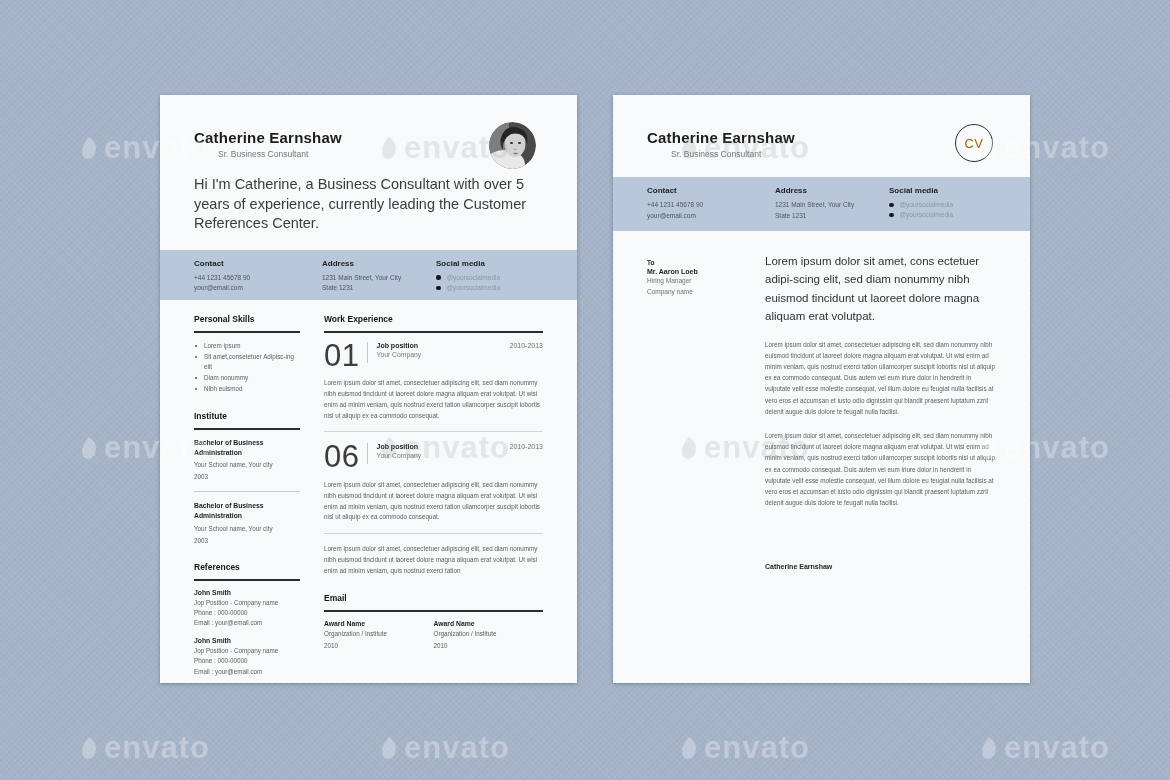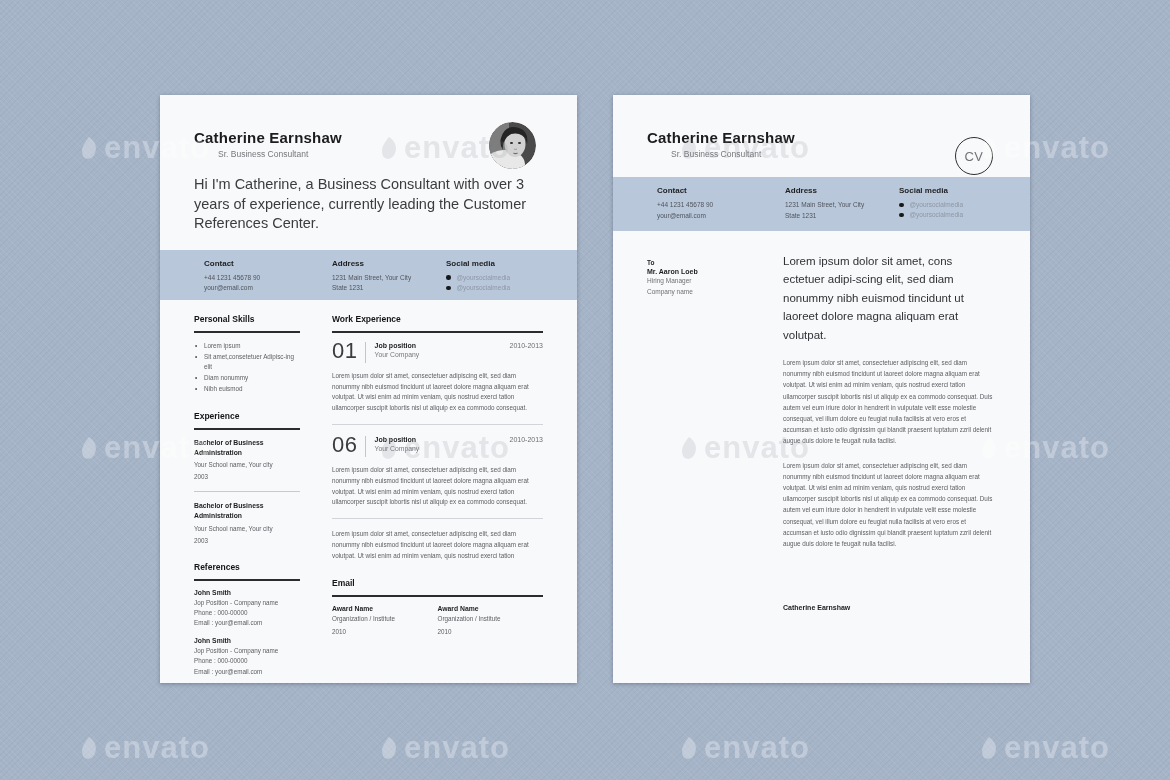--- a/index.html
+++ b/index.html
@@ -38,49 +38,49 @@
 
   .hdr { position:relative; padding:34px 34px 0 34px; }
   .hdr-name { font-size:15px; font-weight:bold; color:#1c1c1e; letter-spacing:0.2px; }
   .hdr-role { font-size:8.5px; color:#76787c; margin-top:3px;margin-left:24px; }
 
   .photo {
     position:absolute; top:27px; right:41px;
     width:47px; height:47px; border-radius:50%; overflow:hidden;
   }
   .cv-badge {
-    position:absolute; top:42px; right:37px;
+    position:absolute; top:29px; right:37px;
     width:38px; height:38px; border-radius:50%;
     border:1.5px solid #303032;
     display:flex; align-items:center; justify-content:center;
-    font-size:13px; color:#737373; letter-spacing:0.5px;
+    font-size:13px; color:#a16207; letter-spacing:0.5px;
   }
 
   .intro {
     margin:16px 34px 0 34px; width:350px;
     font-size:14.5px; line-height:1.35; color:#3a3c3f;
   }
 
   
   .cbar {
     background:#b9c7db; display:flex;
-    padding:9px 0 0 44px; height:50px; margin-top:16px;
+    padding:9px 0 0 34px; height:50px; margin-top:16px;
   }
   .page-right .cbar { height:54px; margin-top:18px; }
   .cbar-col1 { width:128px; }
   .cbar-col2 { width:114px; }
   .cbar-col3 { flex:1; }
   .cbar-label { font-size:8px; font-weight:bold; color:#1d1e20; margin-bottom:5px; }
   .cbar-val { font-size:6.5px; color:#4e545c; line-height:1.65; }
   .soc-row { display:flex; align-items:center; gap:6px; line-height:1.55; }
   .soc-dot { width:4.5px; height:4.5px; border-radius:50%; background:#17181a; flex:none; }
   .soc-txt { font-size:6.5px; color:#8d97a5; }
 
   
-  .body2 { display:flex; padding:14px 34px 0 34px; gap:32px; }
+  .body2 { display:flex; padding:14px 34px 0 34px; gap:24px; }
   .col-narrow { width:106px; flex:none; }
   .col-wide { flex:1; min-width:0; }
 
   .sec-title {
     font-size:8.5px; font-weight:bold; color:#151517;
     padding-bottom:7px; border-bottom:2px solid #2c2c2e; margin-bottom:8px;
   }
   .mt { margin-top:16px; }
 
   ul.skills { list-style:none; }
@@ -92,35 +92,35 @@
 
   .edu-deg { font-size:6.8px; font-weight:bold; color:#1d1e20; line-height:1.5; width:90px; }
   .edu-sub { font-size:6.3px; color:#5d6064; line-height:1.6; margin-top:2px; }
   .lite-div { border-top:1px solid #c7cbd1; margin:9px 0; }
 
   .ref-name { font-size:6.8px; font-weight:bold; color:#1d1e20; margin-bottom:2px; }
   .ref-line { font-size:6.3px; color:#5d6064; line-height:1.62; }
   .ref-entry { margin-bottom:9px; }
 
   .work-head { display:flex; align-items:flex-start; }
-  .work-num { font-size:22px; color:#3c3c3e; line-height:0.95; font-weight:normal; letter-spacing:0.5px; }
+  .work-num { font-size:31px; color:#3c3c3e; line-height:0.95; font-weight:normal; letter-spacing:0.5px; }
   .work-vline { width:1px; height:21px; background:#c3c5c8; margin:1px 8px 0 8px; flex:none; }
   .work-pos { font-size:7px; font-weight:bold; color:#1d1e20; margin-top:1px; }
   .work-co { font-size:6.8px; color:#77797c; margin-top:2px; }
   .work-date { margin-left:auto; font-size:7px; color:#6d7074; margin-top:1px; }
   .work-desc { font-size:6.3px; color:#5d6064; line-height:1.72; margin-top:8px; }
   .work-div { border-top:1px solid #d1d4d8; margin:10px 0; }
 
   .awards-row { display:flex; }
   .award { width:114px; }
   .award-name { font-size:6.8px; font-weight:bold; color:#1d1e20; }
   .award-sub { font-size:6.3px; color:#5d6064; line-height:1.7; margin-top:2px; }
 
   
-  .cv-body { display:flex; padding:21px 34px 0 34px; gap:30px; }
+  .cv-body { display:flex; padding:21px 34px 0 34px; gap:12px; }
   .to-label { font-size:6.5px; font-weight:bold; color:#1d1e20; margin-top:7px; }
   .to-name { font-size:7px; font-weight:bold; color:#1d1e20; margin-top:2px; }
   .to-line { font-size:6.5px; color:#6e7175; line-height:1.7; }
   .cv-intro { font-size:11.5px; line-height:1.6; color:#303236; }
   .cv-para { font-size:6.3px; color:#5d6064; line-height:1.78; margin-top:13px; }
   .signature { margin-top:55px; font-size:7px; font-weight:bold; color:#1d1e20; }
 </style>
 </head>
 <body>
 
@@ -143,21 +143,21 @@
           <path d="M12 16 Q16 2 30 6 Q40 9 38 22 Q37 14 30 12 Q20 10 16 18 Q13 22 14 28 Q10 22 12 16 Z" fill="#242424"></path>
           <ellipse cx="22.5" cy="21" rx="1.6" ry="1" fill="#2b2b2b"></ellipse>
           <ellipse cx="30.5" cy="21" rx="1.6" ry="1" fill="#2b2b2b"></ellipse>
           <path d="M25 27 q1.5 1 3 0" stroke="#8a8a8a" stroke-width="0.8" fill="none"></path>
           <path d="M24.5 31 q2 1.4 4 0" stroke="#6f6f6f" stroke-width="1.2" fill="none"></path>
         </g>
       </svg>
     </div>
   </div>
 
-  <div class="intro">Hi I'm Catherine, a Business Consultant with over 3 years of experience, currently leading the Customer References Center.</div>
+  <div class="intro">Hi I'm Catherine, a Business Consultant with over 5 years of experience, currently leading the Customer References Center.</div>
 
   <div class="cbar">
     <div class="cbar-col1">
       <div class="cbar-label">Contact</div>
       <div class="cbar-val">+44 1231 45678 90</div>
       <div class="cbar-val">your@email.com</div>
     </div>
     <div class="cbar-col2">
       <div class="cbar-label">Address</div>
       <div class="cbar-val">1231 Main Street, Your City</div>
@@ -179,21 +179,21 @@
   <div class="body2">
     <div class="col-narrow">
       <div class="sec-title">Personal Skills</div>
       <ul class="skills">
         <li>Lorem ipsum</li>
         <li>Sit amet,consetetuer Adipisc-ing elit</li>
         <li>Diam nonummy</li>
         <li>Nibh euismod</li>
       </ul>
 
-      <div class="sec-title mt">Experience</div>
+      <div class="sec-title mt">Institute</div>
       <div>
         <div class="edu-deg">Bachelor of Business Administration</div>
         <div class="edu-sub">Your School name, Your city</div>
         <div class="edu-sub">2003</div>
       </div>
       <div class="lite-div"></div>
       <div>
         <div class="edu-deg">Bachelor of Business Administration</div>
         <div class="edu-sub">Your School name, Your city</div>
         <div class="edu-sub">2003</div>

